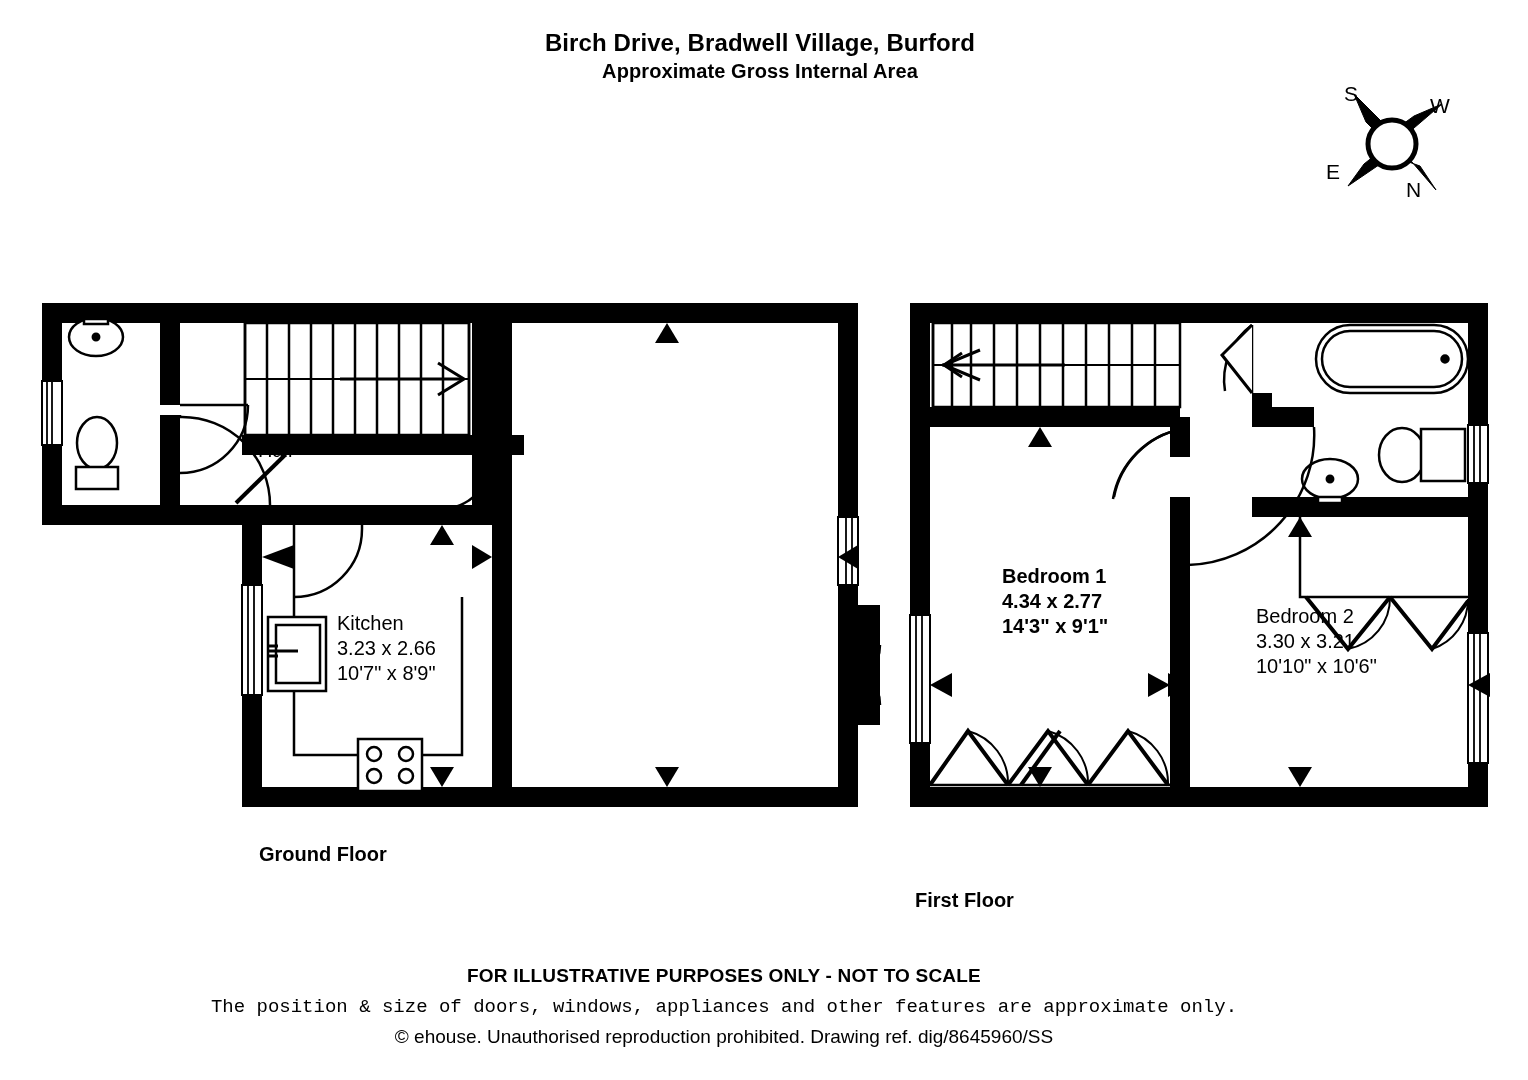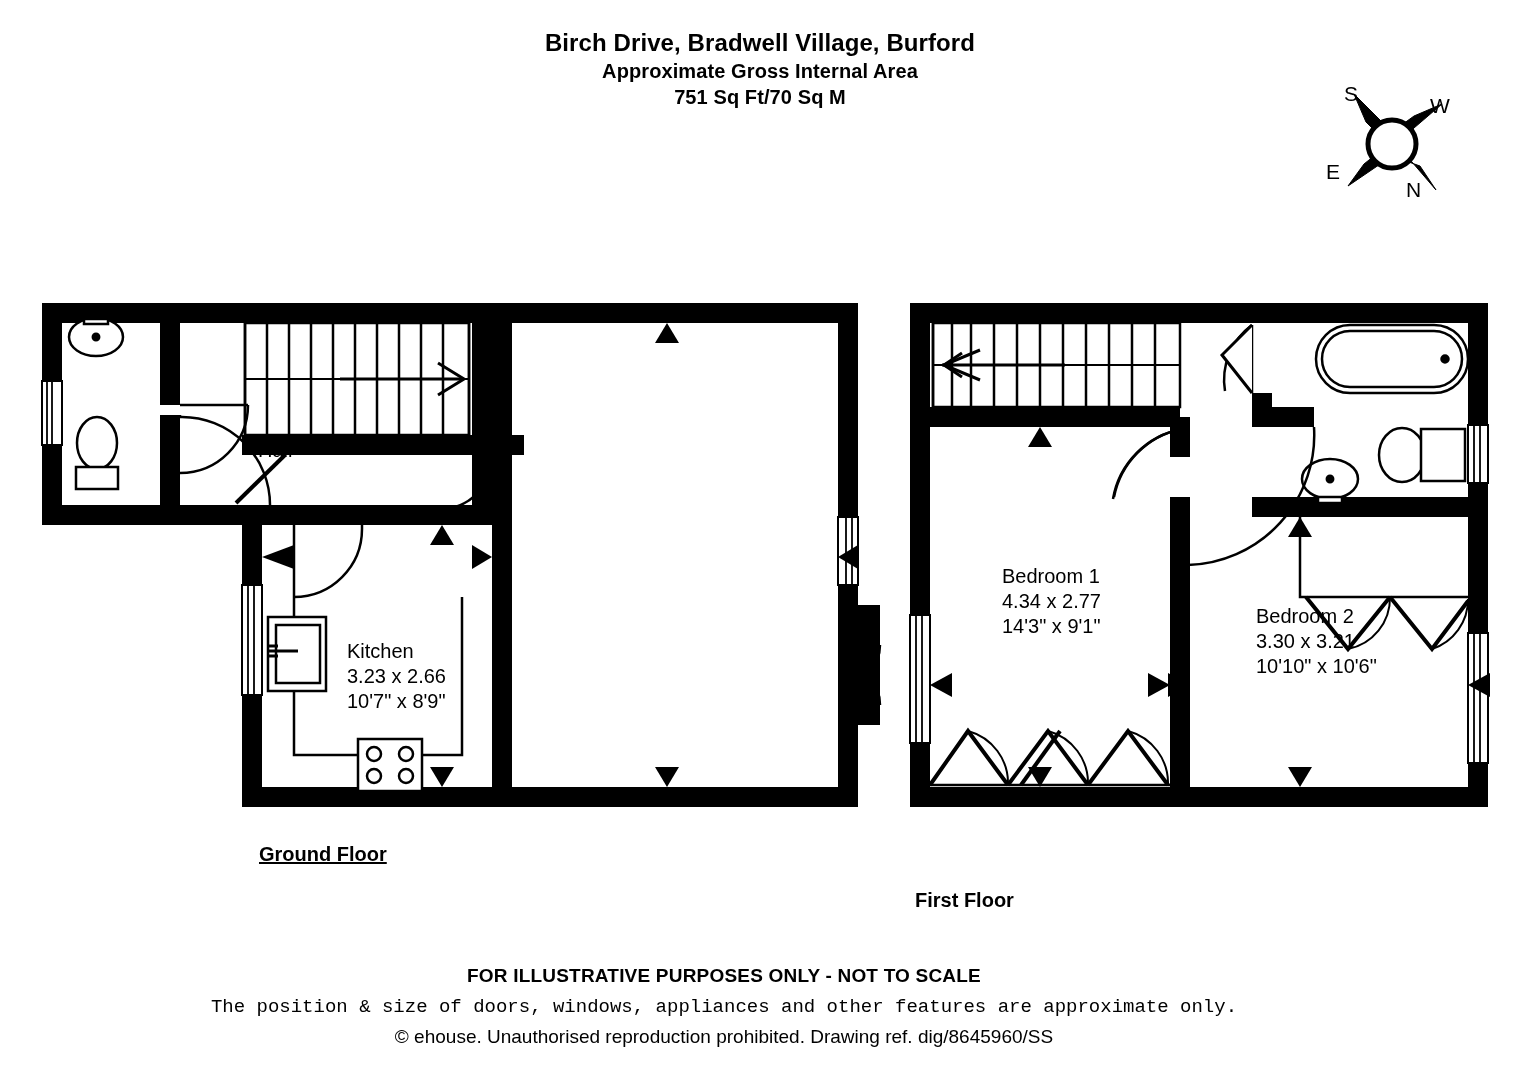--- a/index.html
+++ b/index.html
@@ -8,21 +8,21 @@
   .page{position:absolute;inset:0;}
 
   
   .title-block{position:absolute;left:0;top:28px;width:1520px;text-align:center;}
   .title-line{font-weight:bold;letter-spacing:.1px;}
   .t1{font-size:24px;line-height:30px;}
   .t2{font-size:20px;line-height:26px;}
   .t3{font-size:20px;line-height:26px;}
 
   .floor-label{position:absolute;font-size:20px;font-weight:bold;}
-  #gf-label{left:259px;top:843px;text-decoration:underline;}
+  #gf-label{left:259px;top:843px;}
   #ff-label{left:915px;top:843px;margin-top:46px;}
 
   
   .footer{position:absolute;left:0;width:1448px;text-align:center;}
   #foot1{top:965px;font-size:19px;font-weight:bold;letter-spacing:.2px;}
   #foot2{top:996px;font-size:19px;font-family:Liberation Mono, monospace;}
   #foot3{top:1026px;font-size:19px;}
 
   
   #compass{position:absolute;left:1318px;top:82px;width:160px;height:125px;}
@@ -31,34 +31,33 @@
   
   .plan{position:absolute;}
   #ground-plan{left:40px;top:285px;width:870px;height:540px;}
   #first-plan{left:900px;top:285px;width:600px;height:540px;}
 
   
   .room-label{position:absolute;text-align:left;font-size:20px;line-height:25px;white-space:nowrap;}
   .room-label .nm{display:block;}
   .room-label .dm{display:block;}
   #lbl-hall{left:258px;top:438px;}
-  #lbl-kitchen{left:347px;top:611px;margin-top:28px;}
+  #lbl-kitchen{left:337px;top:611px;}
   #lbl-living{left:604px;top:521px;}
-  #lbl-bed1{left:1002px;top:564px;}
+  #lbl-bed1{left:1002px;top:564px;font-weight:bold;}
   #lbl-bed2{left:1256px;top:604px;}
 </style>
 </head>
 <body>
 
 <div class="page">
 
   <div class="title-block">
     <div class="title-line t1">Birch Drive, Bradwell Village, Burford</div>
     <div class="title-line t2">Approximate Gross Internal Area</div>
-    <div class="title-line t3">751 Sq Ft/70 Sq M</div>
   </div>
 
   <div id="compass">
     <svg width="160" height="125" viewBox="0 0 160 125">
       <g fill="#000" stroke="#000" stroke-width="1">
 
         <polygon points="70,62 78,54 38,14"></polygon>
         <polygon points="70,62 78,54 38,14"></polygon>
         <polygon points="66,58 74,50 36,12 48,40"></polygon>
         <polygon points="74,50 82,58 124,22 96,34"></polygon>

